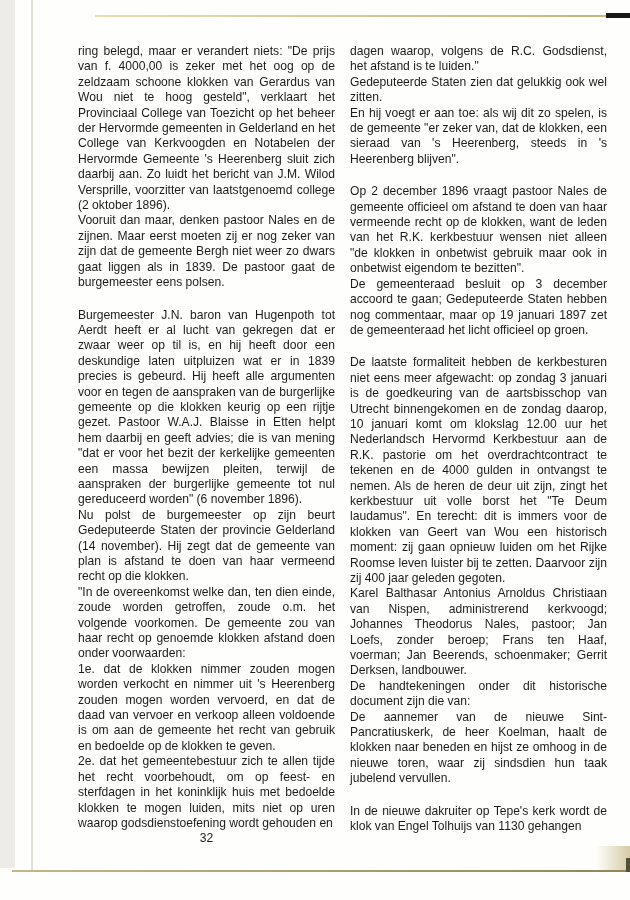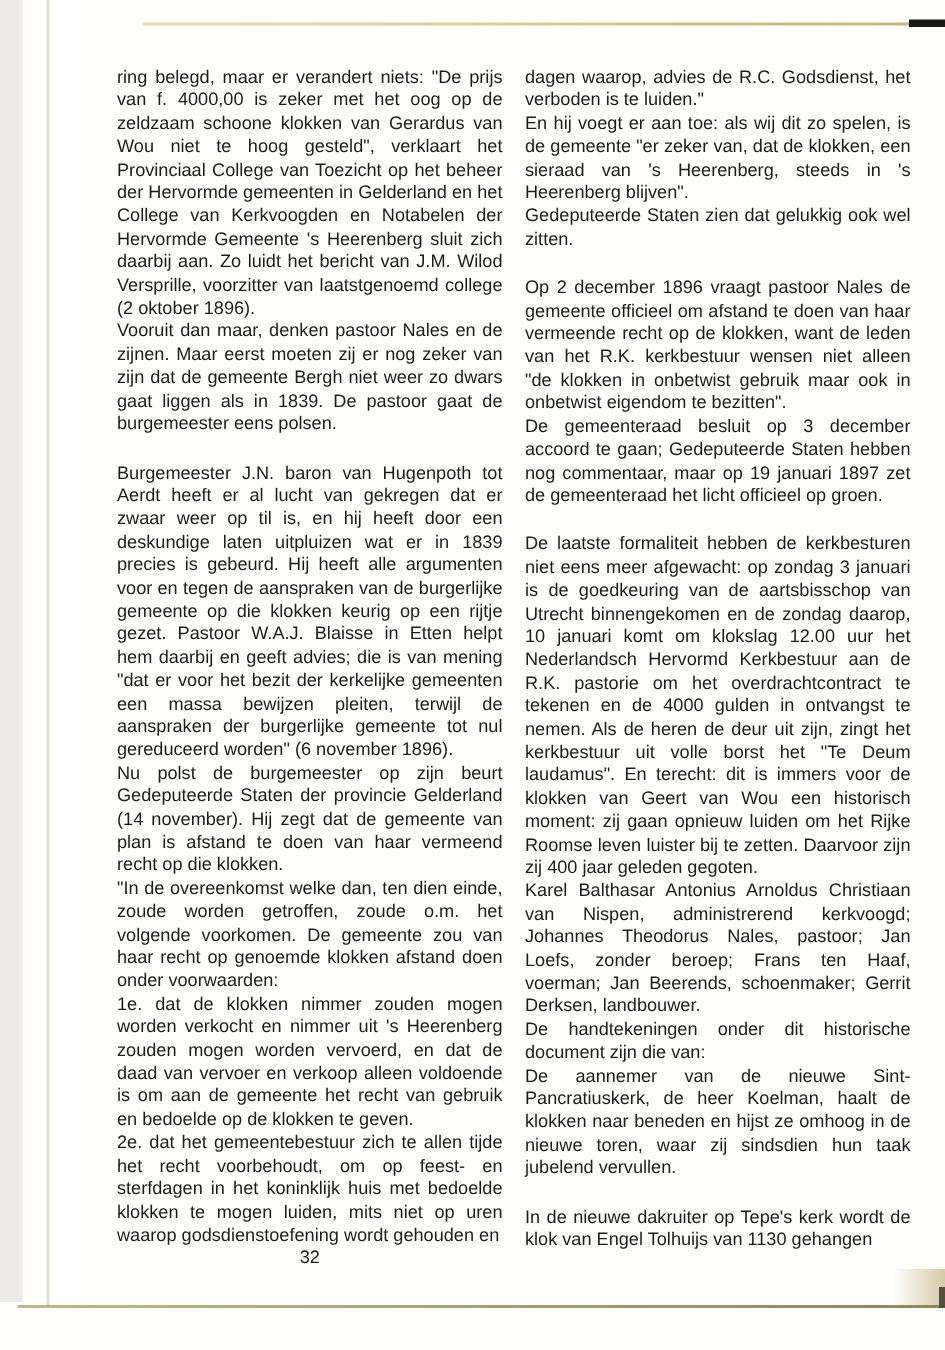--- a/index.html
+++ b/index.html
@@ -95,23 +95,23 @@
       <p>Vooruit dan maar, denken pastoor Nales en de zijnen. Maar eerst moeten zij er nog zeker van zijn dat de gemeente Bergh niet weer zo dwars gaat liggen als in 1839. De pastoor gaat de burgemeester eens polsen.</p>
       <p class="gap">Burgemeester J.N. baron van Hugenpoth tot Aerdt heeft er al lucht van gekregen dat er zwaar weer op til is, en hij heeft door een deskundige laten uitpluizen wat er in 1839 precies is gebeurd. Hij heeft alle argumenten voor en tegen de aanspraken van de burgerlijke gemeente op die klokken keurig op een rijtje gezet. Pastoor W.A.J. Blaisse in Etten helpt hem daarbij en geeft advies; die is van mening "dat er voor het bezit der kerkelijke gemeenten een massa bewijzen pleiten, terwijl de aanspraken der burgerlijke gemeente tot nul gereduceerd worden" (6 november 1896).</p>
       <p>Nu polst de burgemeester op zijn beurt Gedeputeerde Staten der provincie Gelderland (14 november). Hij zegt dat de gemeente van plan is afstand te doen van haar vermeend recht op die klokken.</p>
       <p>"In de overeenkomst welke dan, ten dien einde, zoude worden getroffen, zoude o.m. het volgende voorkomen. De gemeente zou van haar recht op genoemde klokken afstand doen onder voorwaarden:</p>
       <p>1e. dat de klokken nimmer zouden mogen worden verkocht en nimmer uit 's Heerenberg zouden mogen worden vervoerd, en dat de daad van vervoer en verkoop alleen voldoende is om aan de gemeente het recht van gebruik en bedoelde op de klokken te geven.</p>
       <p>2e. dat het gemeentebestuur zich te allen tijde het recht voorbehoudt, om op feest- en sterfdagen in het koninklijk huis met bedoelde klokken te mogen luiden, mits niet op uren waarop godsdienstoefening wordt gehouden en</p>
       <p class="page-number">32</p>
     </div>
 
     <div class="column">
-      <p>dagen waarop, advies de R.C. Godsdienst, het verboden is te luiden."</p>
+      <p>dagen waarop, volgens de R.C. Godsdienst, het afstand is te luiden."</p>
+      <p>Gedeputeerde Staten zien dat gelukkig ook wel zitten.</p>
       <p>En hij voegt er aan toe: als wij dit zo spelen, is de gemeente "er zeker van, dat de klokken, een sieraad van 's Heerenberg, steeds in 's Heerenberg blijven".</p>
-      <p>Gedeputeerde Staten zien dat gelukkig ook wel zitten.</p>
       <p class="gap">Op 2 december 1896 vraagt pastoor Nales de gemeente officieel om afstand te doen van haar vermeende recht op de klokken, want de leden van het R.K. kerkbestuur wensen niet alleen "de klokken in onbetwist gebruik maar ook in onbetwist eigendom te bezitten".</p>
       <p>De gemeenteraad besluit op 3 december accoord te gaan; Gedeputeerde Staten hebben nog commentaar, maar op 19 januari 1897 zet de gemeenteraad het licht officieel op groen.</p>
       <p class="gap">De laatste formaliteit hebben de kerkbesturen niet eens meer afgewacht: op zondag 3 januari is de goedkeuring van de aartsbisschop van Utrecht binnengekomen en de zondag daarop, 10 januari komt om klokslag 12.00 uur het Nederlandsch Hervormd Kerkbestuur aan de R.K. pastorie om het overdrachtcontract te tekenen en de 4000 gulden in ontvangst te nemen. Als de heren de deur uit zijn, zingt het kerkbestuur uit volle borst het "Te Deum laudamus". En terecht: dit is immers voor de klokken van Geert van Wou een historisch moment: zij gaan opnieuw luiden om het Rijke Roomse leven luister bij te zetten. Daarvoor zijn zij 400 jaar geleden gegoten.</p>
       <p>Karel Balthasar Antonius Arnoldus Christiaan van Nispen, administrerend kerkvoogd; Johannes Theodorus Nales, pastoor; Jan Loefs, zonder beroep; Frans ten Haaf, voerman; Jan Beerends, schoenmaker; Gerrit Derksen, landbouwer.</p>
       <p>De handtekeningen onder dit historische document zijn die van:</p>
       <p>De aannemer van de nieuwe Sint-Pancratiuskerk, de heer Koelman, haalt de klokken naar beneden en hijst ze omhoog in de nieuwe toren, waar zij sindsdien hun taak jubelend vervullen.</p>
       <p class="gap">In de nieuwe dakruiter op Tepe's kerk wordt de klok van Engel Tolhuijs van 1130 gehangen</p>
     </div>
 
   </div>

